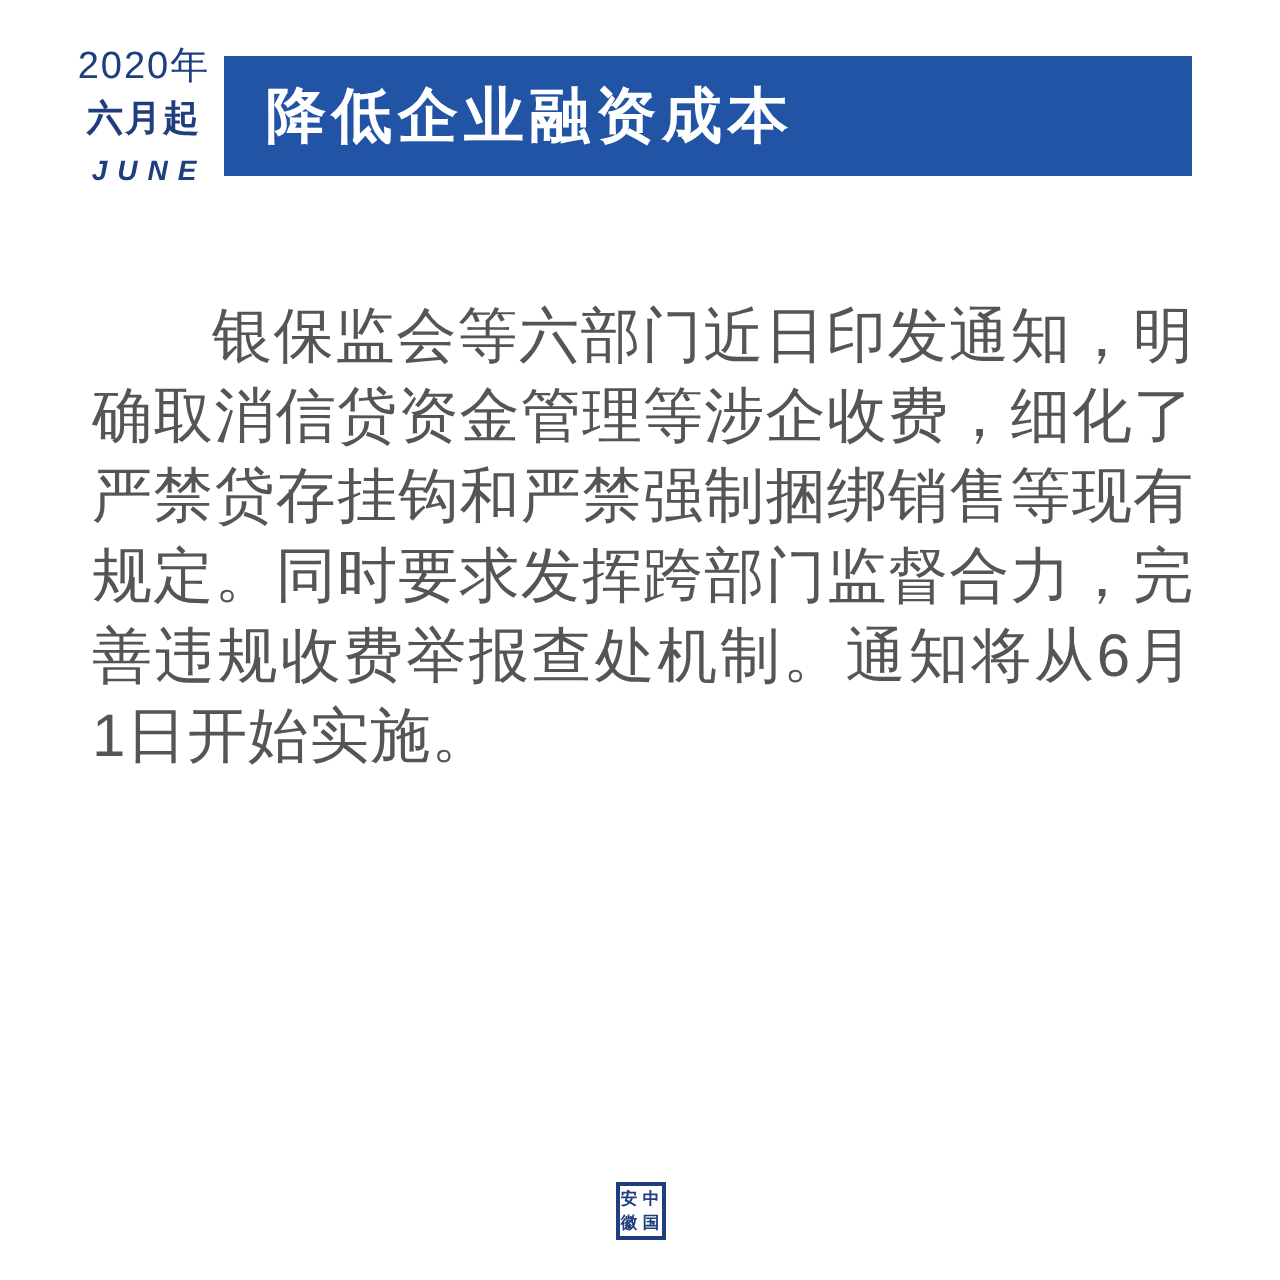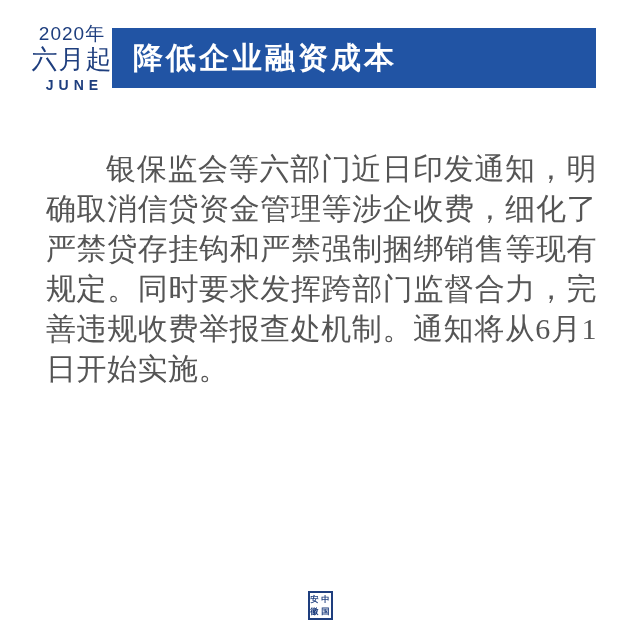--- a/index.html
+++ b/index.html
@@ -26,32 +26,33 @@
     text-align:center;
     color:var(--navy);
   }
   .date-year{
     font-size:19px;
     letter-spacing:1px;
     font-weight:500;
     line-height:22px;
   }
   .date-month{
-    font-size:26px;
-    font-weight:400;
+    font-size:18px;
+    font-weight:700;
     line-height:29px;
     letter-spacing:1px;
   }
   .date-month-en{
     font-size:14px;
     font-weight:600;
     letter-spacing:5px;
     line-height:18px;
     margin-top:2px;
     padding-left:5px; 
+    font-style:italic;
   }
   .banner{
     position:absolute;
     left:112px;top:28px;
     width:484px;height:60px;
     background:var(--banner-bg);
     display:flex;
     align-items:center;
     box-sizing:border-box;
     padding-left:21px;
@@ -64,21 +65,20 @@
     color:var(--banner-text);
     letter-spacing:3px;
     white-space:nowrap;
   }
 
   
   .article{
     position:absolute;
     left:46px;top:149px;
     width:551px;
-    font-family:Liberation Serif, serif;
   }
   .article p{
     margin:0;
     font-size:30px;
     line-height:40px;
     color:var(--body-text);
     text-align:justify;
     text-justify:inter-ideograph;
     text-indent:2em;
     letter-spacing:0.5px;

